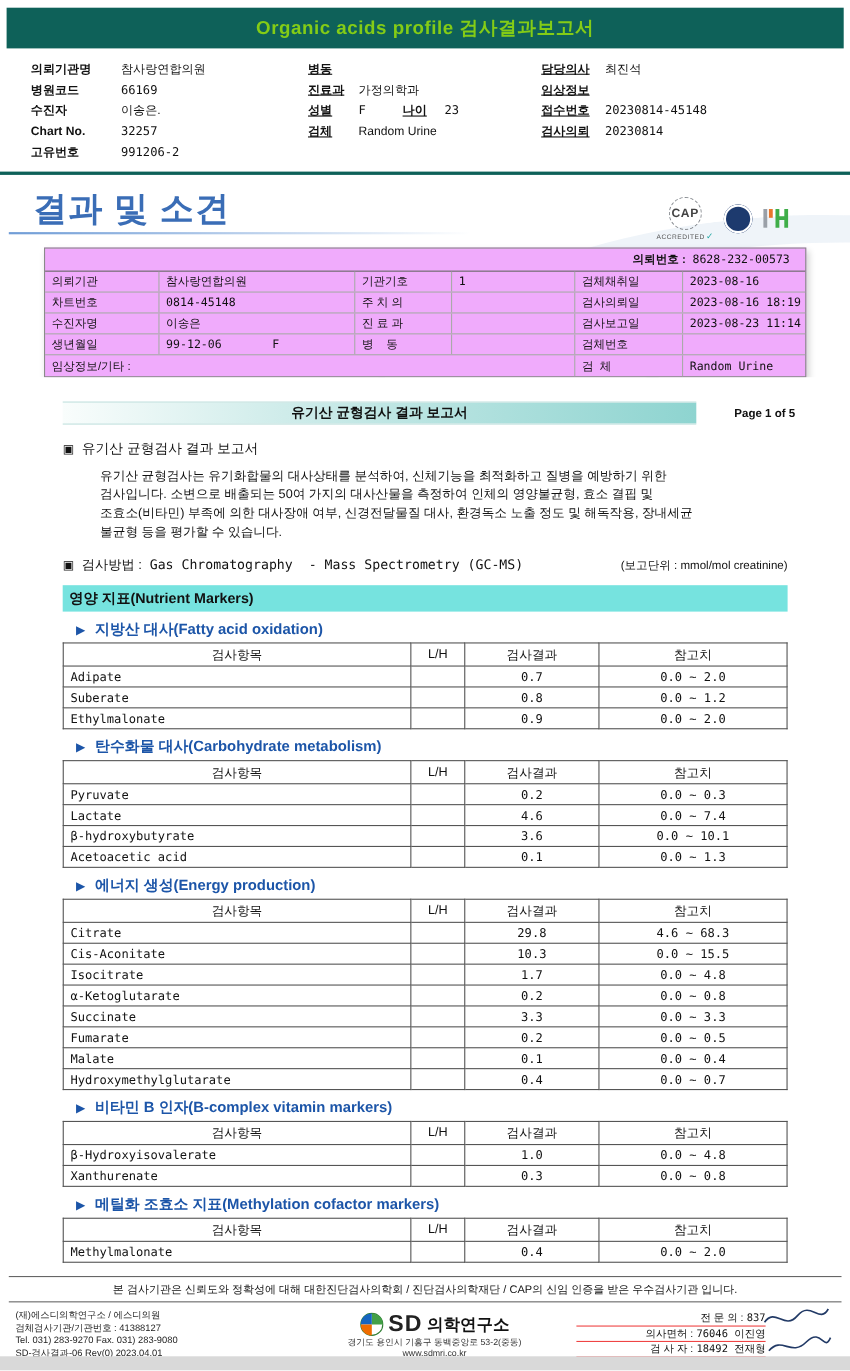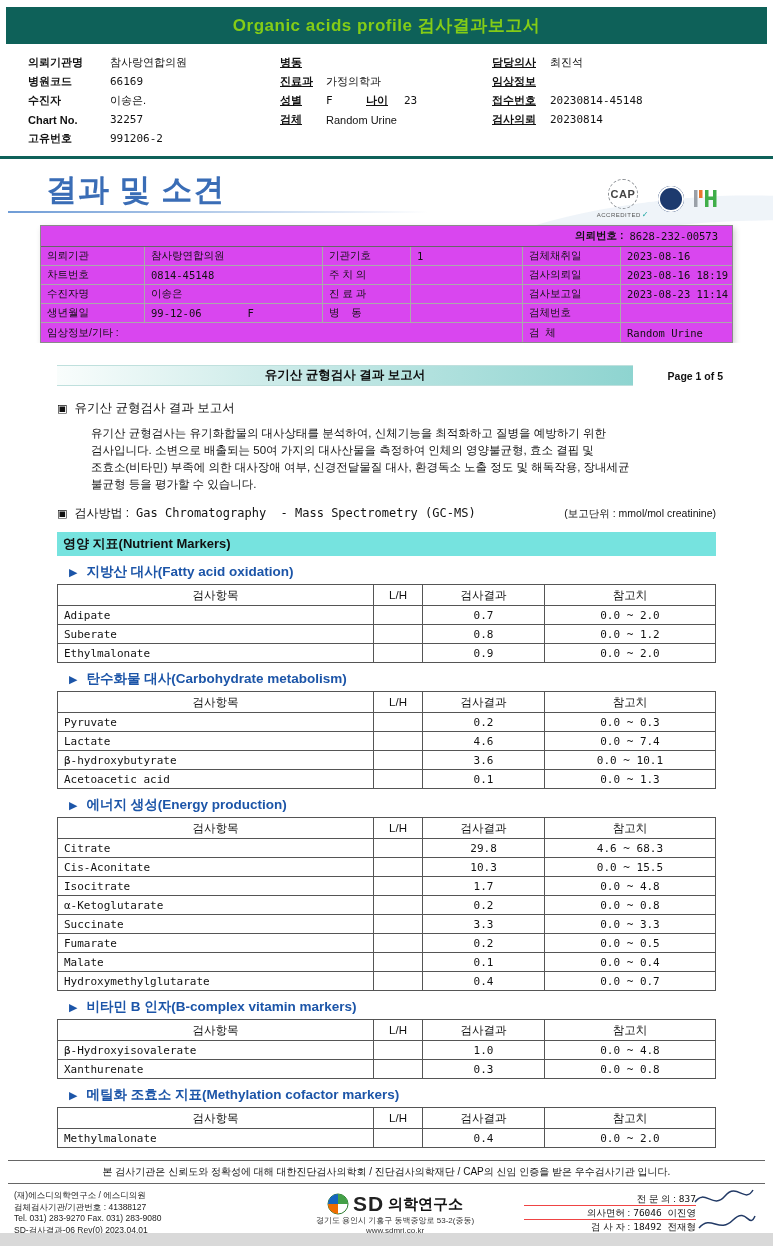--- a/index.html
+++ b/index.html
@@ -33,36 +33,36 @@
   
   .results-area { position:relative; padding-top:10px; overflow:hidden; }
   .sw { position:absolute; pointer-events:none; border-radius:50%; }
   .sw1 { left:-200px; top:-60px; width:820px; height:330px;
          border-bottom:36px solid rgba(170,198,226,.28); transform:rotate(5deg); }
   .sw2 { left:-120px; top:-10px; width:900px; height:360px;
          border-bottom:18px solid rgba(150,182,214,.20); transform:rotate(3deg); }
   .sw3 { right:-260px; top:40px; width:700px; height:300px;
          border-top:26px solid rgba(180,205,228,.22); transform:rotate(-6deg); }
   .results-title { font-size:31px; font-weight:bold; color:var(--title-blue,#3a6db6);
-    margin-left:46px; letter-spacing:1px; position:relative; }
+    margin-left:30px; letter-spacing:1px; position:relative; }
   .title-underline { height:2px; width:420px; margin-left:8px;
     background:linear-gradient(90deg,#6f9cd6,rgba(111,156,214,0)); }
 
   .logo-row { position:absolute; top:20px; right:56px; display:flex; align-items:center; gap:9px; }
   .cap-logo { text-align:center; }
   .cap-badge { width:30px; height:30px; border:1px dashed #8b8f94; border-radius:50%;
     display:flex; align-items:center; justify-content:center; margin:0 auto;
     font-size:11px; font-weight:bold; color:#444; letter-spacing:.5px; }
   .cap-sub { font-size:6px; letter-spacing:.5px; color:#555; margin-top:1px; }
   .cap-check { color:#1aa5a0; font-weight:bold; font-size:8px; margin-left:1px; }
   .seal { width:26px; height:26px; border-radius:50%; background:#1d3a6e;
     box-shadow:inset 0 0 0 2px #fff, inset 0 0 0 4px #1d3a6e; }
 
   
-  .order-box { margin:12px 40px 0 40px; background:#d946ef; border:1px solid #8a8a8a;
+  .order-box { margin:12px 40px 0 40px; background:#f0abfc; border:1px solid #8a8a8a;
     box-shadow:2px 3px 6px rgba(0,0,0,.18); font-size:10.5px; position:relative; }
   .ref-row { display:flex; justify-content:flex-end; align-items:center; height:21px;
     border-bottom:1px solid #666; padding-right:14px; gap:6px; }
   .ref-label { font-weight:bold; }
   .ob-row { display:flex; height:19px; border-bottom:1px solid #aaa; align-items:stretch; }
   .ob-row:last-child { border-bottom:none; }
   .ob-cell { display:flex; align-items:center; padding:0 6px; border-right:1px solid #aaa; white-space:pre; overflow:hidden; }
   .w-l1{width:104px;} .w-v1{width:178px;} .w-l2{width:88px;} .w-v2{width:112px;}
   .w-l3{width:98px;} .w-v3{flex:1; border-right:none;}
   .w-span{width:482px;}

